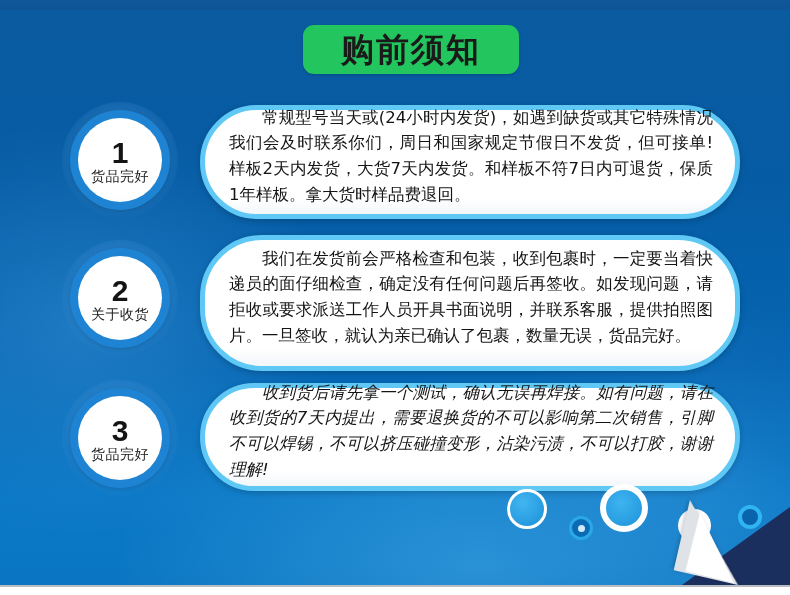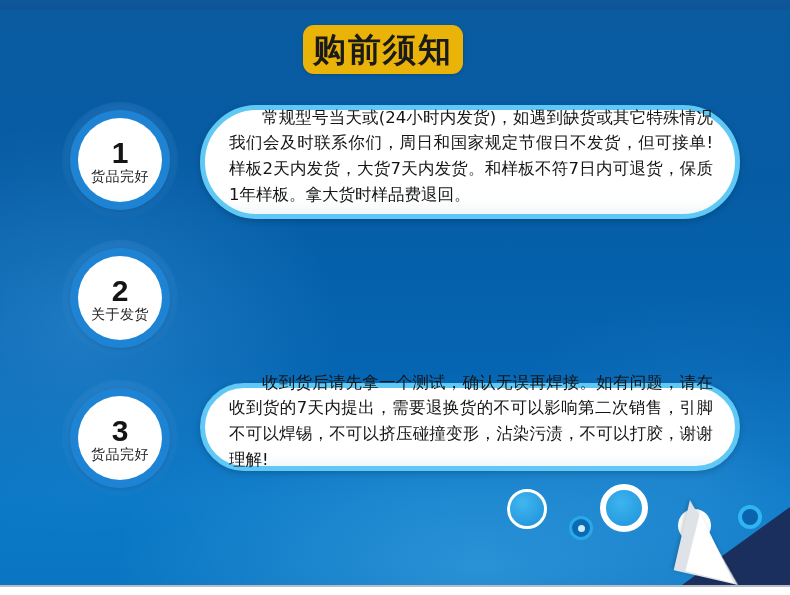--- a/index.html
+++ b/index.html
@@ -70,22 +70,22 @@
     position: absolute;
     left: 0; bottom: 0;
     width: 790px; height: 8px;
     background: #ffffff;
   }
 
   
   .title-badge {
     position: absolute;
     left: 303px; top: 25px;
-    width: 160px; height: 49px;
-    background: #eab308;
+    width: 216px; height: 49px;
+    background: #22c55e;
     border-radius: 11px;
     display: flex;
     align-items: center;
     justify-content: center;
     box-shadow: 0 1px 3px rgba(0,0,0,.18);
   }
   .title-badge span {
     font-size: 33px;
     font-weight: bold;
     color: #1a1a1a;
@@ -161,21 +161,21 @@
     background: linear-gradient(180deg, #ffffff 0%, #ffffff 86%, #f2f6fa 100%);
     border: 5px solid #5fc8f5;
     border-radius: 62px;
     box-sizing: border-box;
     box-shadow: 0 2px 6px rgba(0,0,0,.20);
     display: flex;
     align-items: center;
   }
   .row-1 .panel { top: 5px;  height: 114px; }
   .row-2 .panel { top: 3px;  height: 136px; }
-  .row-3 .panel { top: 3px;  height: 88px; }
+  .row-3 .panel { top: 3px;  height: 108px; font-style: italic; }
 
   .panel-text {
     padding: 0 22px 12px 24px;
     font-size: 16.5px;
     line-height: 1.56;
     color: #141414;
     text-indent: 2em;
     text-align: justify;
     font-family: "DejaVu Sans", "Liberation Sans", sans-serif;
     width: 100%;
@@ -281,23 +281,26 @@
     <div class="panel">
       <div class="panel-text">常规型号当天或(24小时内发货)，如遇到缺货或其它特殊情况我们会及时联系你们，周日和国家规定节假日不发货，但可接单!样板2天内发货，大货7天内发货。和样板不符7日内可退货，保质1年样板。拿大货时样品费退回。</div>
     </div>
   </div>
 
   <div class="row row-2">
     <div class="circle-wrap">
       <div class="circle-ring">
         <div class="circle-inner">
           <div class="circle-num">2</div>
-          <div class="circle-label">关于发货</div>
+          <div class="circle-label">关于收货</div>
         </div>
       </div>
+    </div>
+    <div class="panel">
+      <div class="panel-text">我们在发货前会严格检查和包装，收到包裹时，一定要当着快递员的面仔细检查，确定没有任何问题后再签收。如发现问题，请拒收或要求派送工作人员开具书面说明，并联系客服，提供拍照图片。一旦签收，就认为亲已确认了包裹，数量无误，货品完好。</div>
     </div>
   </div>
 
   <div class="row row-3">
     <div class="circle-wrap">
       <div class="circle-ring">
         <div class="circle-inner">
           <div class="circle-num">3</div>
           <div class="circle-label">货品完好</div>
         </div>

